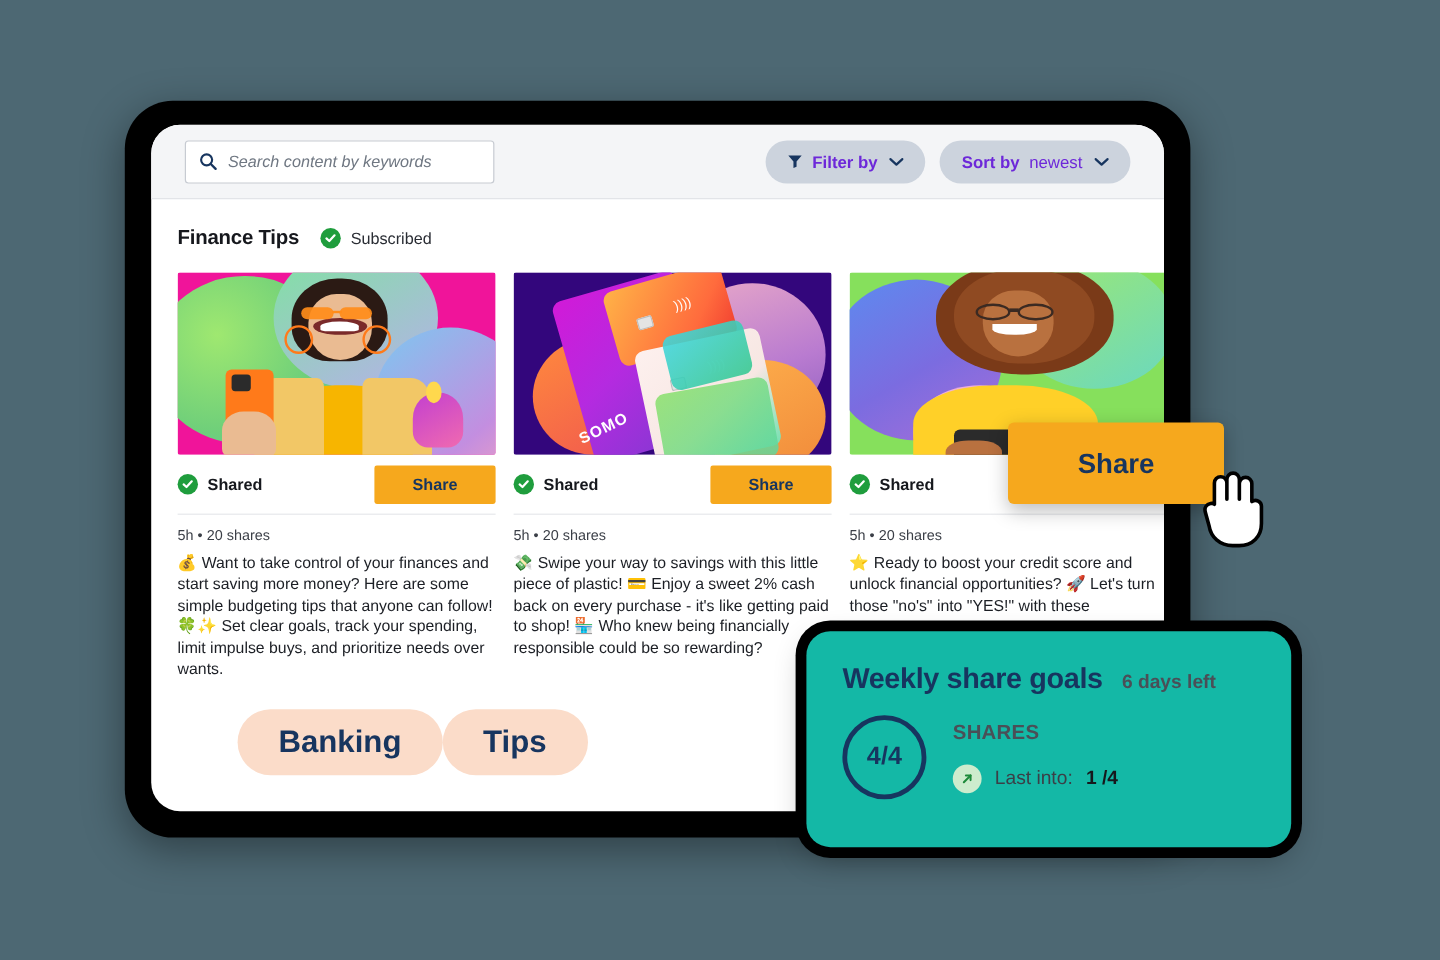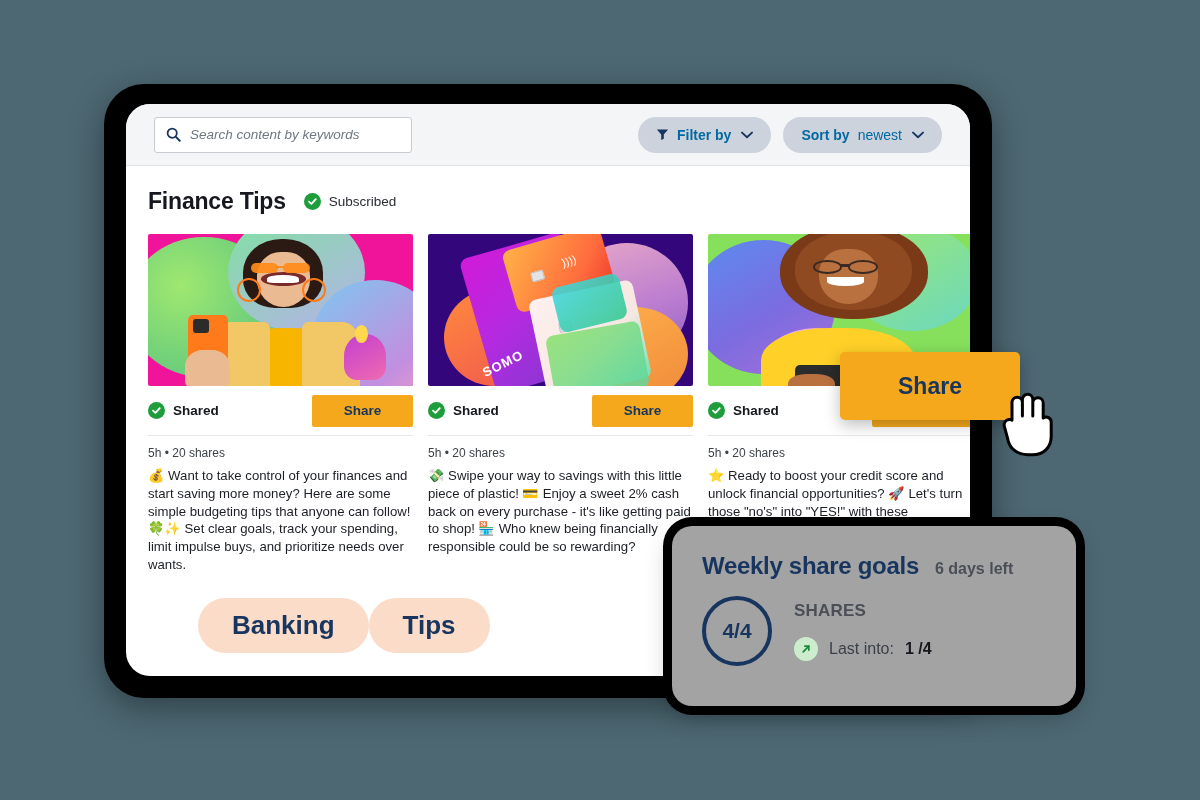--- a/index.html
+++ b/index.html
@@ -73,21 +73,21 @@
     padding: 0;
   }
   .search-input-text::placeholder { color: #6f7782; font-style: italic; opacity: 1; }
 
   .topbar-spacer { flex: 1 1 auto; }
 
   .pill-btn {
     height: 36px;
     border-radius: 18px;
     background: #ccd3dd;
-    color: #0369a1;
+    color: #6d28d9;
     display: flex;
     align-items: center;
     gap: 8px;
     padding: 0 18px;
     font-size: 14px;
     cursor: pointer;
     border: none;
     font-family: "Liberation Sans", sans-serif;
   }
   .pill-btn .strong { font-weight: bold; }
@@ -101,21 +101,21 @@
     position: relative;
     height: 510px;
   }
   .title-row {
     display: flex;
     align-items: center;
     gap: 18px;
     margin-bottom: 19px;
   }
   .page-title {
-    font-size: 23px;
+    font-size: 17px;
     font-weight: bold;
     color: #16181d;
     letter-spacing: -0.2px;
   }
   .subscribed {
     display: flex;
     align-items: center;
     gap: 8px;
     font-size: 13.5px;
     color: #2a2d34;
@@ -235,21 +235,21 @@
     pointer-events: none;
   }
 
   
   .goals-panel {
     position: absolute;
     left: 672px;
     top: 526px;
     width: 404px;
     height: 180px;
-    background: #a3a3a3;
+    background: #14b8a6;
     border-radius: 20px;
     box-shadow: 0 9px 26px rgba(0,0,0,0.30), 0 0 0 9px #000000;
     padding: 26px 30px;
     z-index: 50;
   }
   .goals-head {
     display: flex;
     align-items: baseline;
     gap: 16px;
   }

